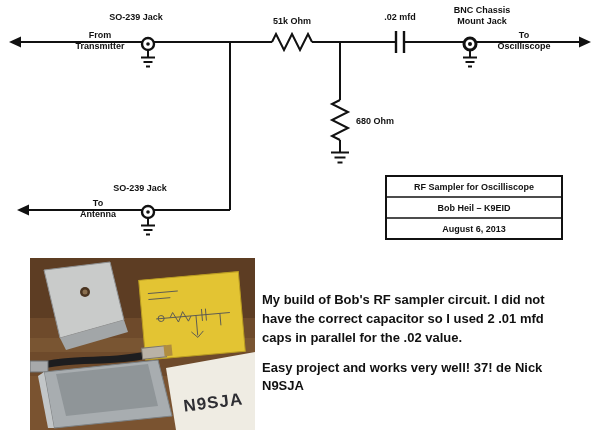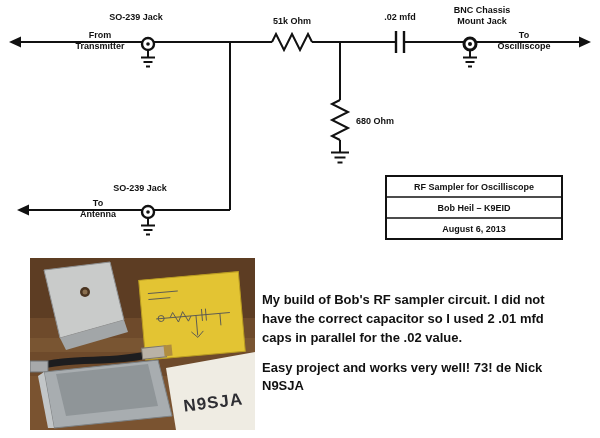--- a/index.html
+++ b/index.html
@@ -168,16 +168,16 @@
     </g>
 
     <g>
       <polygon points="136,110 225,94 225,172 146,172" fill="#efece3"></polygon>
       <text x="184" y="150" text-anchor="middle" transform="rotate(-7 184 150)" style="font-size:17px;letter-spacing:1px;fill:#2e2e33;">N9SJA</text>
     </g>
   </svg>
 
   <div class="caption">
     <p>My build of Bob's RF sampler circuit.  I did not have the correct capacitor so I used 2 .01 mfd caps in parallel for the .02 value.</p>
-    <p>Easy project and works very well!  73! de Nick N9SJA</p>
+    <p>Easy project and works very well!  37! de Nick N9SJA</p>
   </div>
 
 </div>
 
 </body></html>

